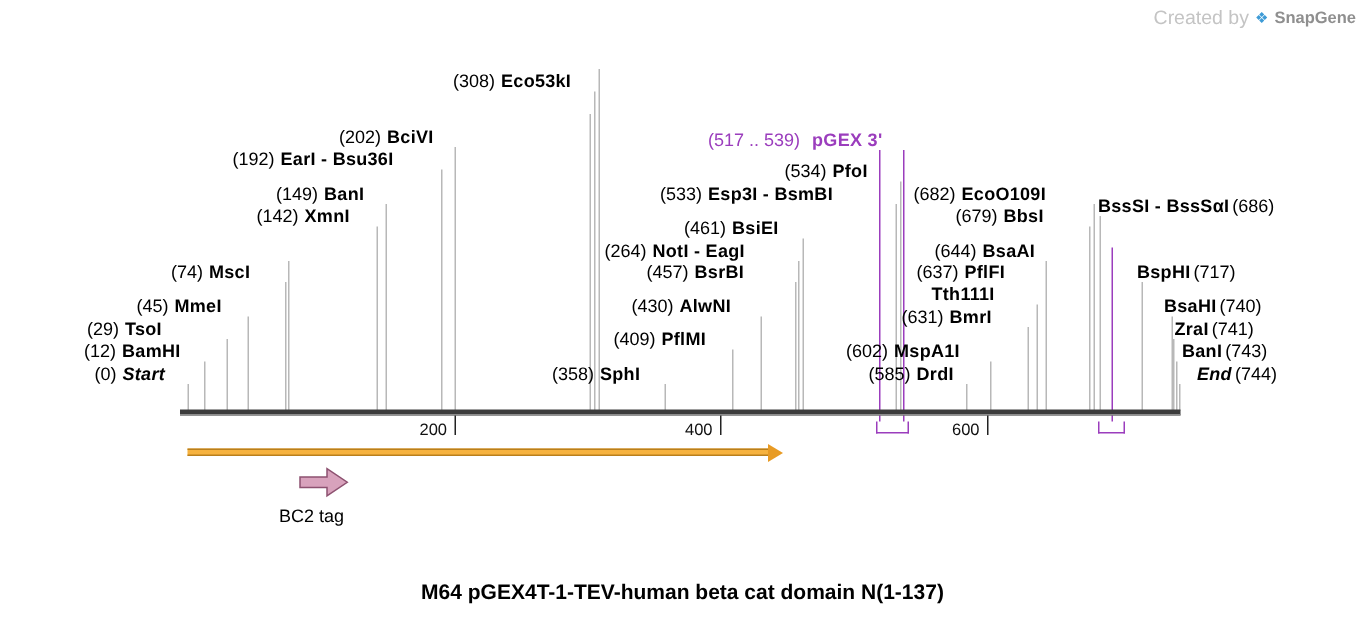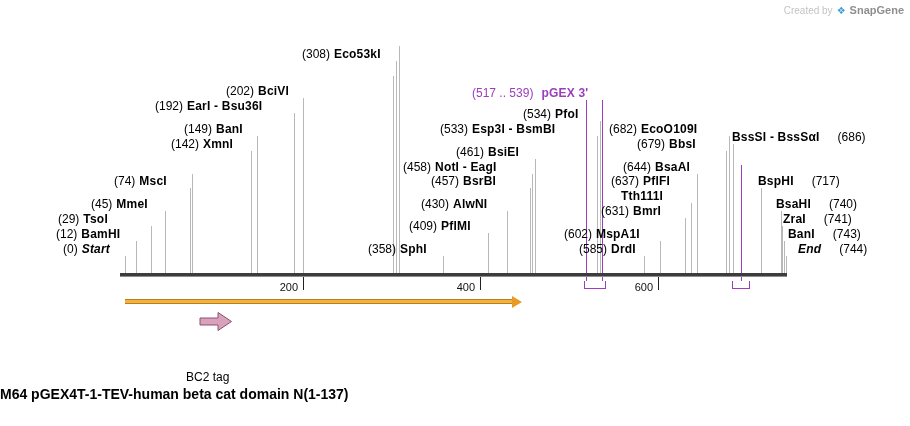--- a/index.html
+++ b/index.html
@@ -3,21 +3,21 @@
 <meta charset="utf-8">
 <style>
   html,body{margin:0;padding:0;background:#ffffff;}
   .canvas{position:relative;width:910px;height:426px;background:#fff;
           font-family:"Liberation Sans",sans-serif;overflow:hidden;}
 
   
   .lbl{position:absolute;white-space:nowrap;font-size:12px;line-height:13px;color:#000;}
   .lbl .pos{font-weight:400;margin-right:4px;}
   .lbl .enz{font-weight:700;letter-spacing:.2px;}
-  .lbl .post{font-weight:400;margin-left:18px;}
+  .lbl .post{font-weight:400;margin-left:2px;}
   .italic{font-style:italic;}
   .purple{color:#9b3dbd;}
   .purple .pos{margin-right:8px;}
   .purple .post{margin-left:8px;}
 
   
   .conn{position:absolute;width:1px;background:#b8b8b8;}
   .pconn{position:absolute;width:1px;background:#9b3dbd;}
 
   
@@ -33,30 +33,30 @@
 
   
   .orf-line{position:absolute;left:125px;top:299px;width:387px;height:3px;
             background:#f6b23f;border-top:1px solid #b97f1c;border-bottom:1px solid #b97f1c;}
   .orf-head{position:absolute;left:512px;top:296px;width:0;height:0;
             border-left:10px solid #e89b24;border-top:6px solid transparent;
             border-bottom:6px solid transparent;}
 
   
   .bc2-arrow{position:absolute;left:199px;top:311px;}
-  .bc2-label{position:absolute;left:186px;top:337px;font-size:12px;color:#000;margin-top:33px;}
+  .bc2-label{position:absolute;left:186px;top:337px;font-size:12px;color:#000;}
 
   
-  .titleblock{position:absolute;left:0;top:386px;width:910px;text-align:left;}
+  .titleblock{position:absolute;left:0;top:386px;width:910px;text-align:center;}
   .map-title{font-size:14px;font-weight:700;color:#000;}
   .map-sub{font-size:11px;color:#000;margin-top:3px;}
 
   
   .branding{position:absolute;right:6px;top:4px;display:flex;align-items:center;gap:4px;}
-  .created-by{font-size:10px;color:#c4c4c4;}
+  .created-by{font-size:13px;color:#c4c4c4;}
   .logo-glyph{font-size:10px;color:#3e9bd6;}
   .logo-text{font-size:11px;color:#8f8f8f;font-weight:600;}
 </style>
 </head>
 <body>
 
 <div class="canvas">
 
   <div class="branding">
     <span class="created-by">Created by</span>
@@ -129,21 +129,21 @@
   <div class="lbl" style="left:171px;top:138px"><span class="pos">(142)</span><span class="enz">XmnI</span></div>
   <div class="lbl" style="left:114px;top:175px"><span class="pos">(74)</span><span class="enz">MscI</span></div>
   <div class="lbl" style="left:91px;top:198px"><span class="pos">(45)</span><span class="enz">MmeI</span></div>
   <div class="lbl" style="left:58px;top:213px"><span class="pos">(29)</span><span class="enz">TsoI</span></div>
   <div class="lbl" style="left:56px;top:228px"><span class="pos">(12)</span><span class="enz">BamHI</span></div>
   <div class="lbl" style="left:63px;top:243px"><span class="pos">(0)</span><span class="enz italic">Start</span></div>
 
   <div class="lbl" style="left:523px;top:108px"><span class="pos">(534)</span><span class="enz">PfoI</span></div>
   <div class="lbl" style="left:440px;top:123px"><span class="pos">(533)</span><span class="enz">Esp3I - BsmBI</span></div>
   <div class="lbl" style="left:456px;top:146px"><span class="pos">(461)</span><span class="enz">BsiEI</span></div>
-  <div class="lbl" style="left:403px;top:161px"><span class="pos">(458)</span><span class="enz">NotI - EagI</span></div>
+  <div class="lbl" style="left:403px;top:161px"><span class="pos">(264)</span><span class="enz">NotI - EagI</span></div>
   <div class="lbl" style="left:431px;top:175px"><span class="pos">(457)</span><span class="enz">BsrBI</span></div>
   <div class="lbl" style="left:421px;top:198px"><span class="pos">(430)</span><span class="enz">AlwNI</span></div>
   <div class="lbl" style="left:409px;top:220px"><span class="pos">(409)</span><span class="enz">PflMI</span></div>
   <div class="lbl" style="left:368px;top:243px"><span class="pos">(358)</span><span class="enz">SphI</span></div>
 
   <div class="lbl" style="left:609px;top:123px"><span class="pos">(682)</span><span class="enz">EcoO109I</span></div>
   <div class="lbl" style="left:637px;top:138px"><span class="pos">(679)</span><span class="enz">BbsI</span></div>
   <div class="lbl" style="left:732px;top:131px"><span class="enz">BssSI - BssSαI</span><span class="post">(686)</span></div>
   <div class="lbl" style="left:623px;top:161px"><span class="pos">(644)</span><span class="enz">BsaAI</span></div>
   <div class="lbl" style="left:611px;top:175px"><span class="pos">(637)</span><span class="enz">PflFI</span></div>

